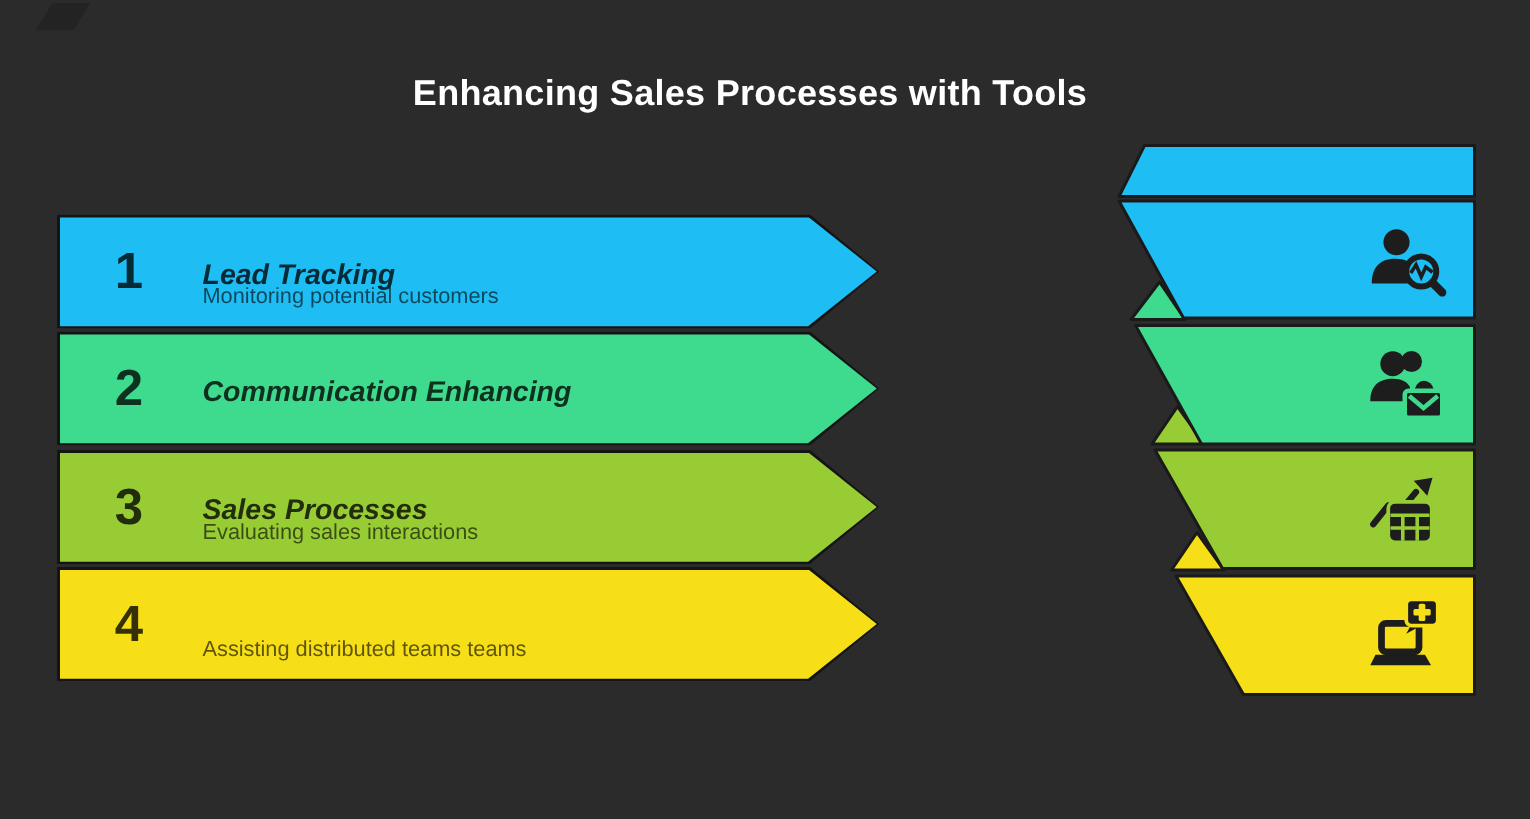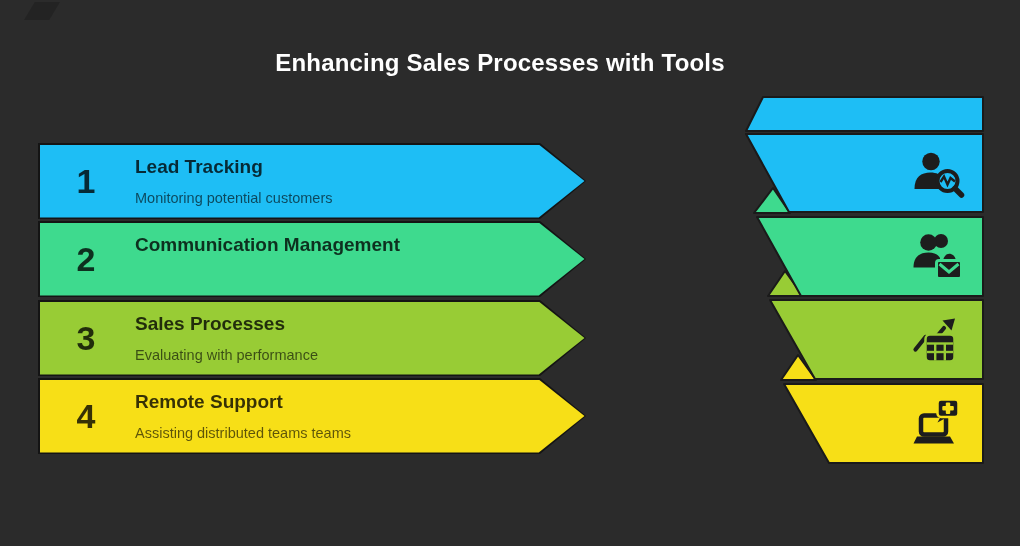--- a/index.html
+++ b/index.html
@@ -36,23 +36,24 @@
     position:absolute;inset:1.5px;
     clip-path:polygon(0 0,91.6% 0,100% 50%,91.6% 100%,0 100%);
   }
   .num{
     position:absolute;left:18px;top:0;width:60px;height:76px;
     line-height:76px;text-align:center;
     font-size:34px;font-weight:bold;
     color:var(--text_dark,rgba(0,0,0,.8));
   }
   .row-title{
-    position:absolute;left:97px;top:13px;
+    position:absolute;left:97px;top:30px;
     font-size:19px;font-weight:bold;
     color:var(--text_dark,rgba(0,0,0,.8));
+    font-style:italic;
   }
   .row-sub{
     position:absolute;left:97px;top:47px;
     font-size:14.5px;
     color:var(--text_sub,rgba(0,0,0,.62));
   }
   
   .ribbon{position:absolute;left:743px;top:95px;}
   .ribbon polygon{stroke:#1a1a1a;stroke-width:2;stroke-linejoin:round;}
   .ribbon-icon{position:absolute;width:56px;height:56px;}
@@ -75,38 +76,37 @@
     <div class="num">1</div>
     <div class="row-title">Lead Tracking</div>
     <div class="row-sub">Monitoring potential customers</div>
   </div>
 
   <div class="row" style="top:221px">
     <div class="arrow-outer">
       <div class="arrow-inner" style="background:var(--step2)"></div>
     </div>
     <div class="num">2</div>
-    <div class="row-title">Communication Management</div>
+    <div class="row-title">Communication Enhancing</div>
   </div>
 
   <div class="row" style="top:300px">
     <div class="arrow-outer">
       <div class="arrow-inner" style="background:var(--step3)"></div>
     </div>
     <div class="num">3</div>
     <div class="row-title">Sales Processes</div>
-    <div class="row-sub">Evaluating with performance</div>
+    <div class="row-sub">Evaluating sales interactions</div>
   </div>
 
   <div class="row" style="top:378px">
     <div class="arrow-outer">
       <div class="arrow-inner" style="background:var(--step4)"></div>
     </div>
     <div class="num">4</div>
-    <div class="row-title">Remote Support</div>
     <div class="row-sub">Assisting distributed teams teams</div>
   </div>
 
   <svg class="ribbon" width="242" height="372" viewBox="0 0 242 372">
 
     <polygon points="11,118 30,93 47,118" style="fill:var(--step2)"></polygon>
     <polygon points="25,201 42,176 60,201" style="fill:var(--step3)"></polygon>
     <polygon points="38,285 55,260 73,285" style="fill:var(--step4)"></polygon>
 
     <polygon points="20,2 240,2 240,36 3,36" style="fill:var(--step1)"></polygon>

